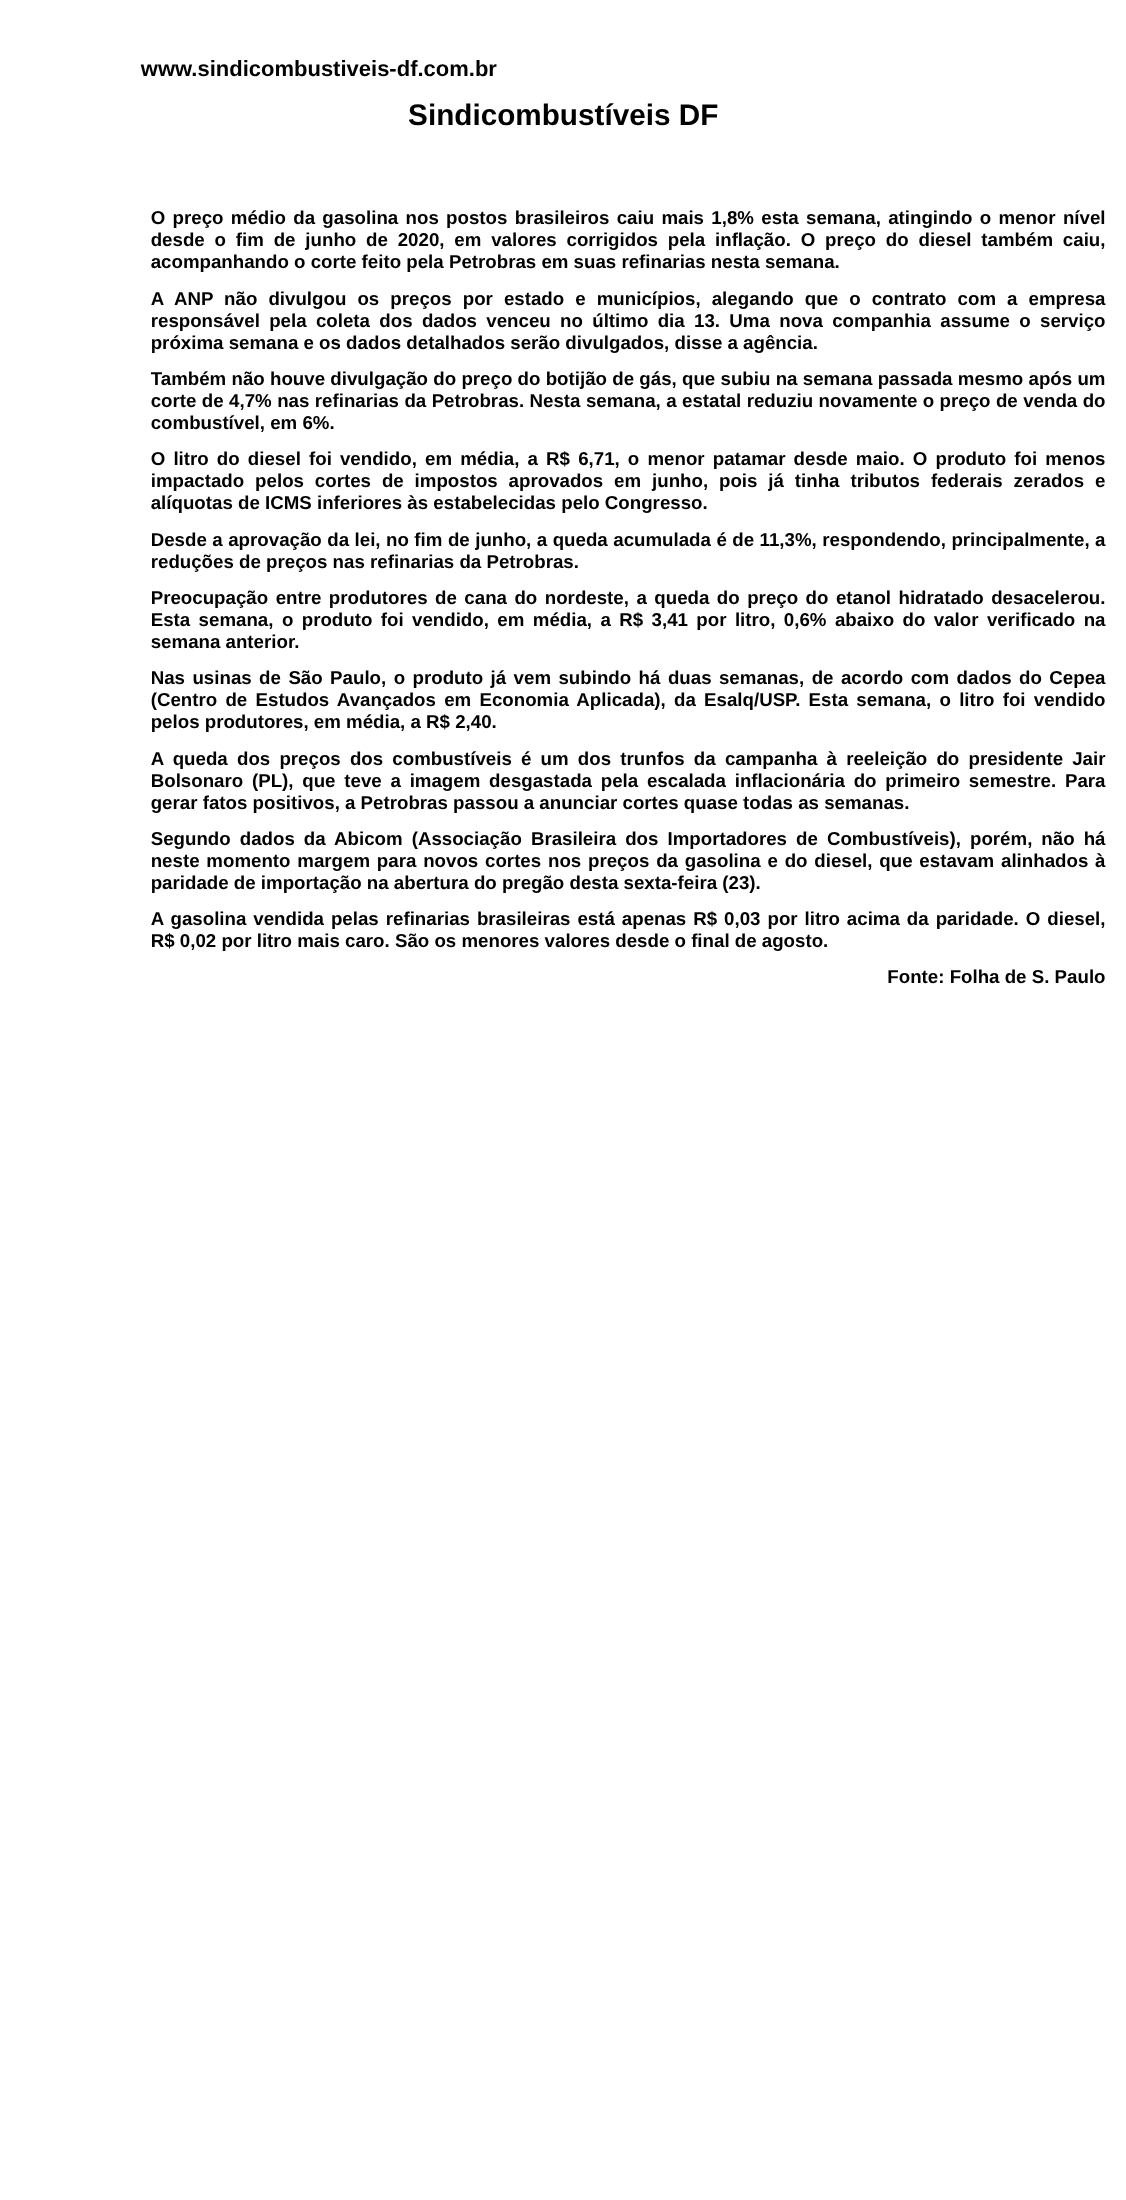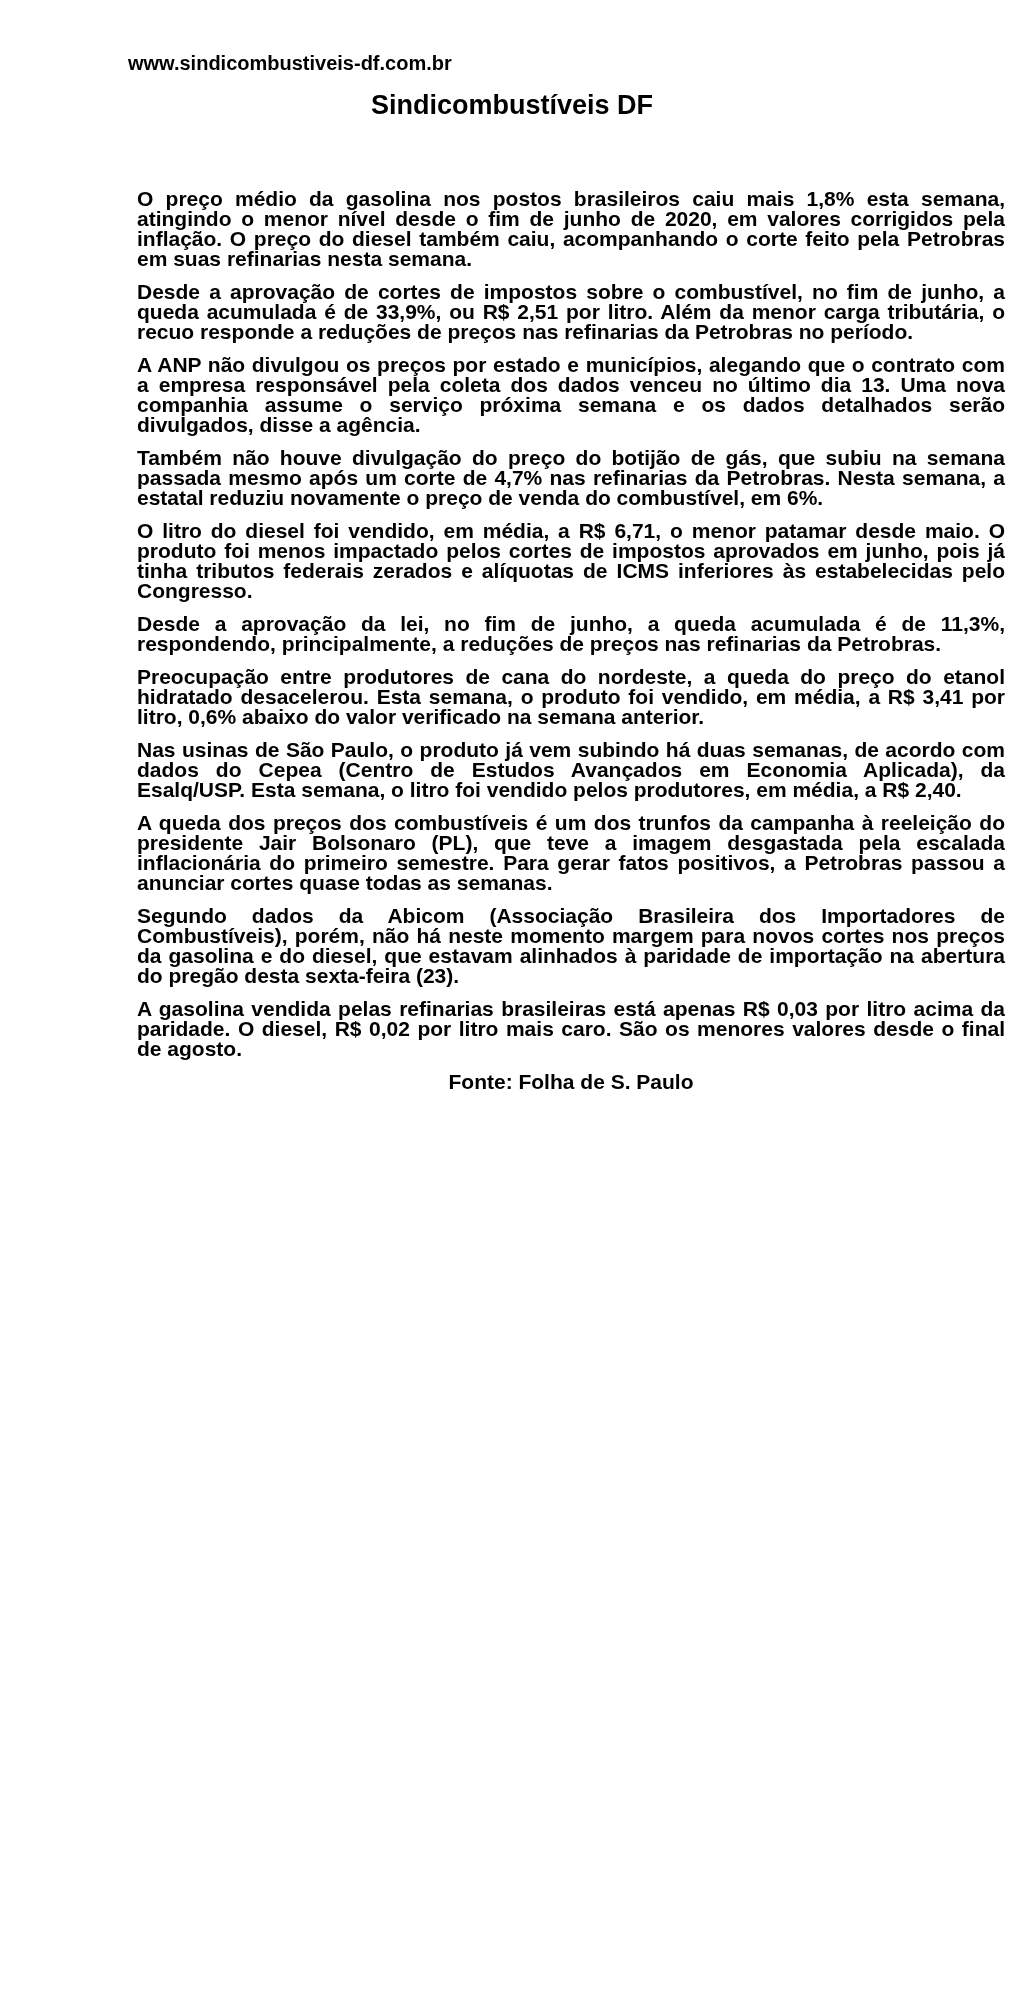--- a/index.html
+++ b/index.html
@@ -35,46 +35,45 @@
     text-align: center;
     font-size: 27px;
     font-weight: 700;
     color: #000000;
   }
   .article {
     position: absolute;
     left: 137px;
     top: 189px;
     width: 868px;
-    font-size: 21px;
+    font-size: 17px;
     font-weight: 700;
     line-height: 20px;
     text-align: justify;
     color: #000000;
   }
   .article p {
     margin: 0 0 13px 0;
   }
   .article p.source {
-    text-align: center;
+    text-align: right;
     margin-bottom: 12px;
   }
 </style>
 </head>
 <body>
 
 <div class="page">
 
   <div class="url-header">www.sindicombustiveis-df.com.br</div>
 
   <h1 class="page-title">Sindicombustíveis DF</h1>
 
   <div class="article">
     <p>O preço médio da gasolina nos postos brasileiros caiu mais 1,8% esta semana, atingindo o menor nível desde o fim de junho de 2020, em valores corrigidos pela inflação. O preço do diesel também caiu, acompanhando o corte feito pela Petrobras em suas refinarias nesta semana.</p>
-    <p>Desde a aprovação de cortes de impostos sobre o combustível, no fim de junho, a queda acumulada é de 33,9%, ou R$ 2,51 por litro. Além da menor carga tributária, o recuo responde a reduções de preços nas refinarias da Petrobras no período.</p>
     <p>A ANP não divulgou os preços por estado e municípios, alegando que o contrato com a empresa responsável pela coleta dos dados venceu no último dia 13. Uma nova companhia assume o serviço próxima semana e os dados detalhados serão divulgados, disse a agência.</p>
     <p>Também não houve divulgação do preço do botijão de gás, que subiu na semana passada mesmo após um corte de 4,7% nas refinarias da Petrobras. Nesta semana, a estatal reduziu novamente o preço de venda do combustível, em 6%.</p>
     <p>O litro do diesel foi vendido, em média, a R$ 6,71, o menor patamar desde maio. O produto foi menos impactado pelos cortes de impostos aprovados em junho, pois já tinha tributos federais zerados e alíquotas de ICMS inferiores às estabelecidas pelo Congresso.</p>
     <p>Desde a aprovação da lei, no fim de junho, a queda acumulada é de 11,3%, respondendo, principalmente, a reduções de preços nas refinarias da Petrobras.</p>
     <p>Preocupação entre produtores de cana do nordeste, a queda do preço do etanol hidratado desacelerou. Esta semana, o produto foi vendido, em média, a R$ 3,41 por litro, 0,6% abaixo do valor verificado na semana anterior.</p>
     <p>Nas usinas de São Paulo, o produto já vem subindo há duas semanas, de acordo com dados do Cepea (Centro de Estudos Avançados em Economia Aplicada), da Esalq/USP. Esta semana, o litro foi vendido pelos produtores, em média, a R$ 2,40.</p>
     <p>A queda dos preços dos combustíveis é um dos trunfos da campanha à reeleição do presidente Jair Bolsonaro (PL), que teve a imagem desgastada pela escalada inflacionária do primeiro semestre. Para gerar fatos positivos, a Petrobras passou a anunciar cortes quase todas as semanas.</p>
     <p>Segundo dados da Abicom (Associação Brasileira dos Importadores de Combustíveis), porém, não há neste momento margem para novos cortes nos preços da gasolina e do diesel, que estavam alinhados à paridade de importação na abertura do pregão desta sexta-feira (23).</p>
     <p>A gasolina vendida pelas refinarias brasileiras está apenas R$ 0,03 por litro acima da paridade. O diesel, R$ 0,02 por litro mais caro. São os menores valores desde o final de agosto.</p>
     <p class="source">Fonte: Folha de S. Paulo</p>

